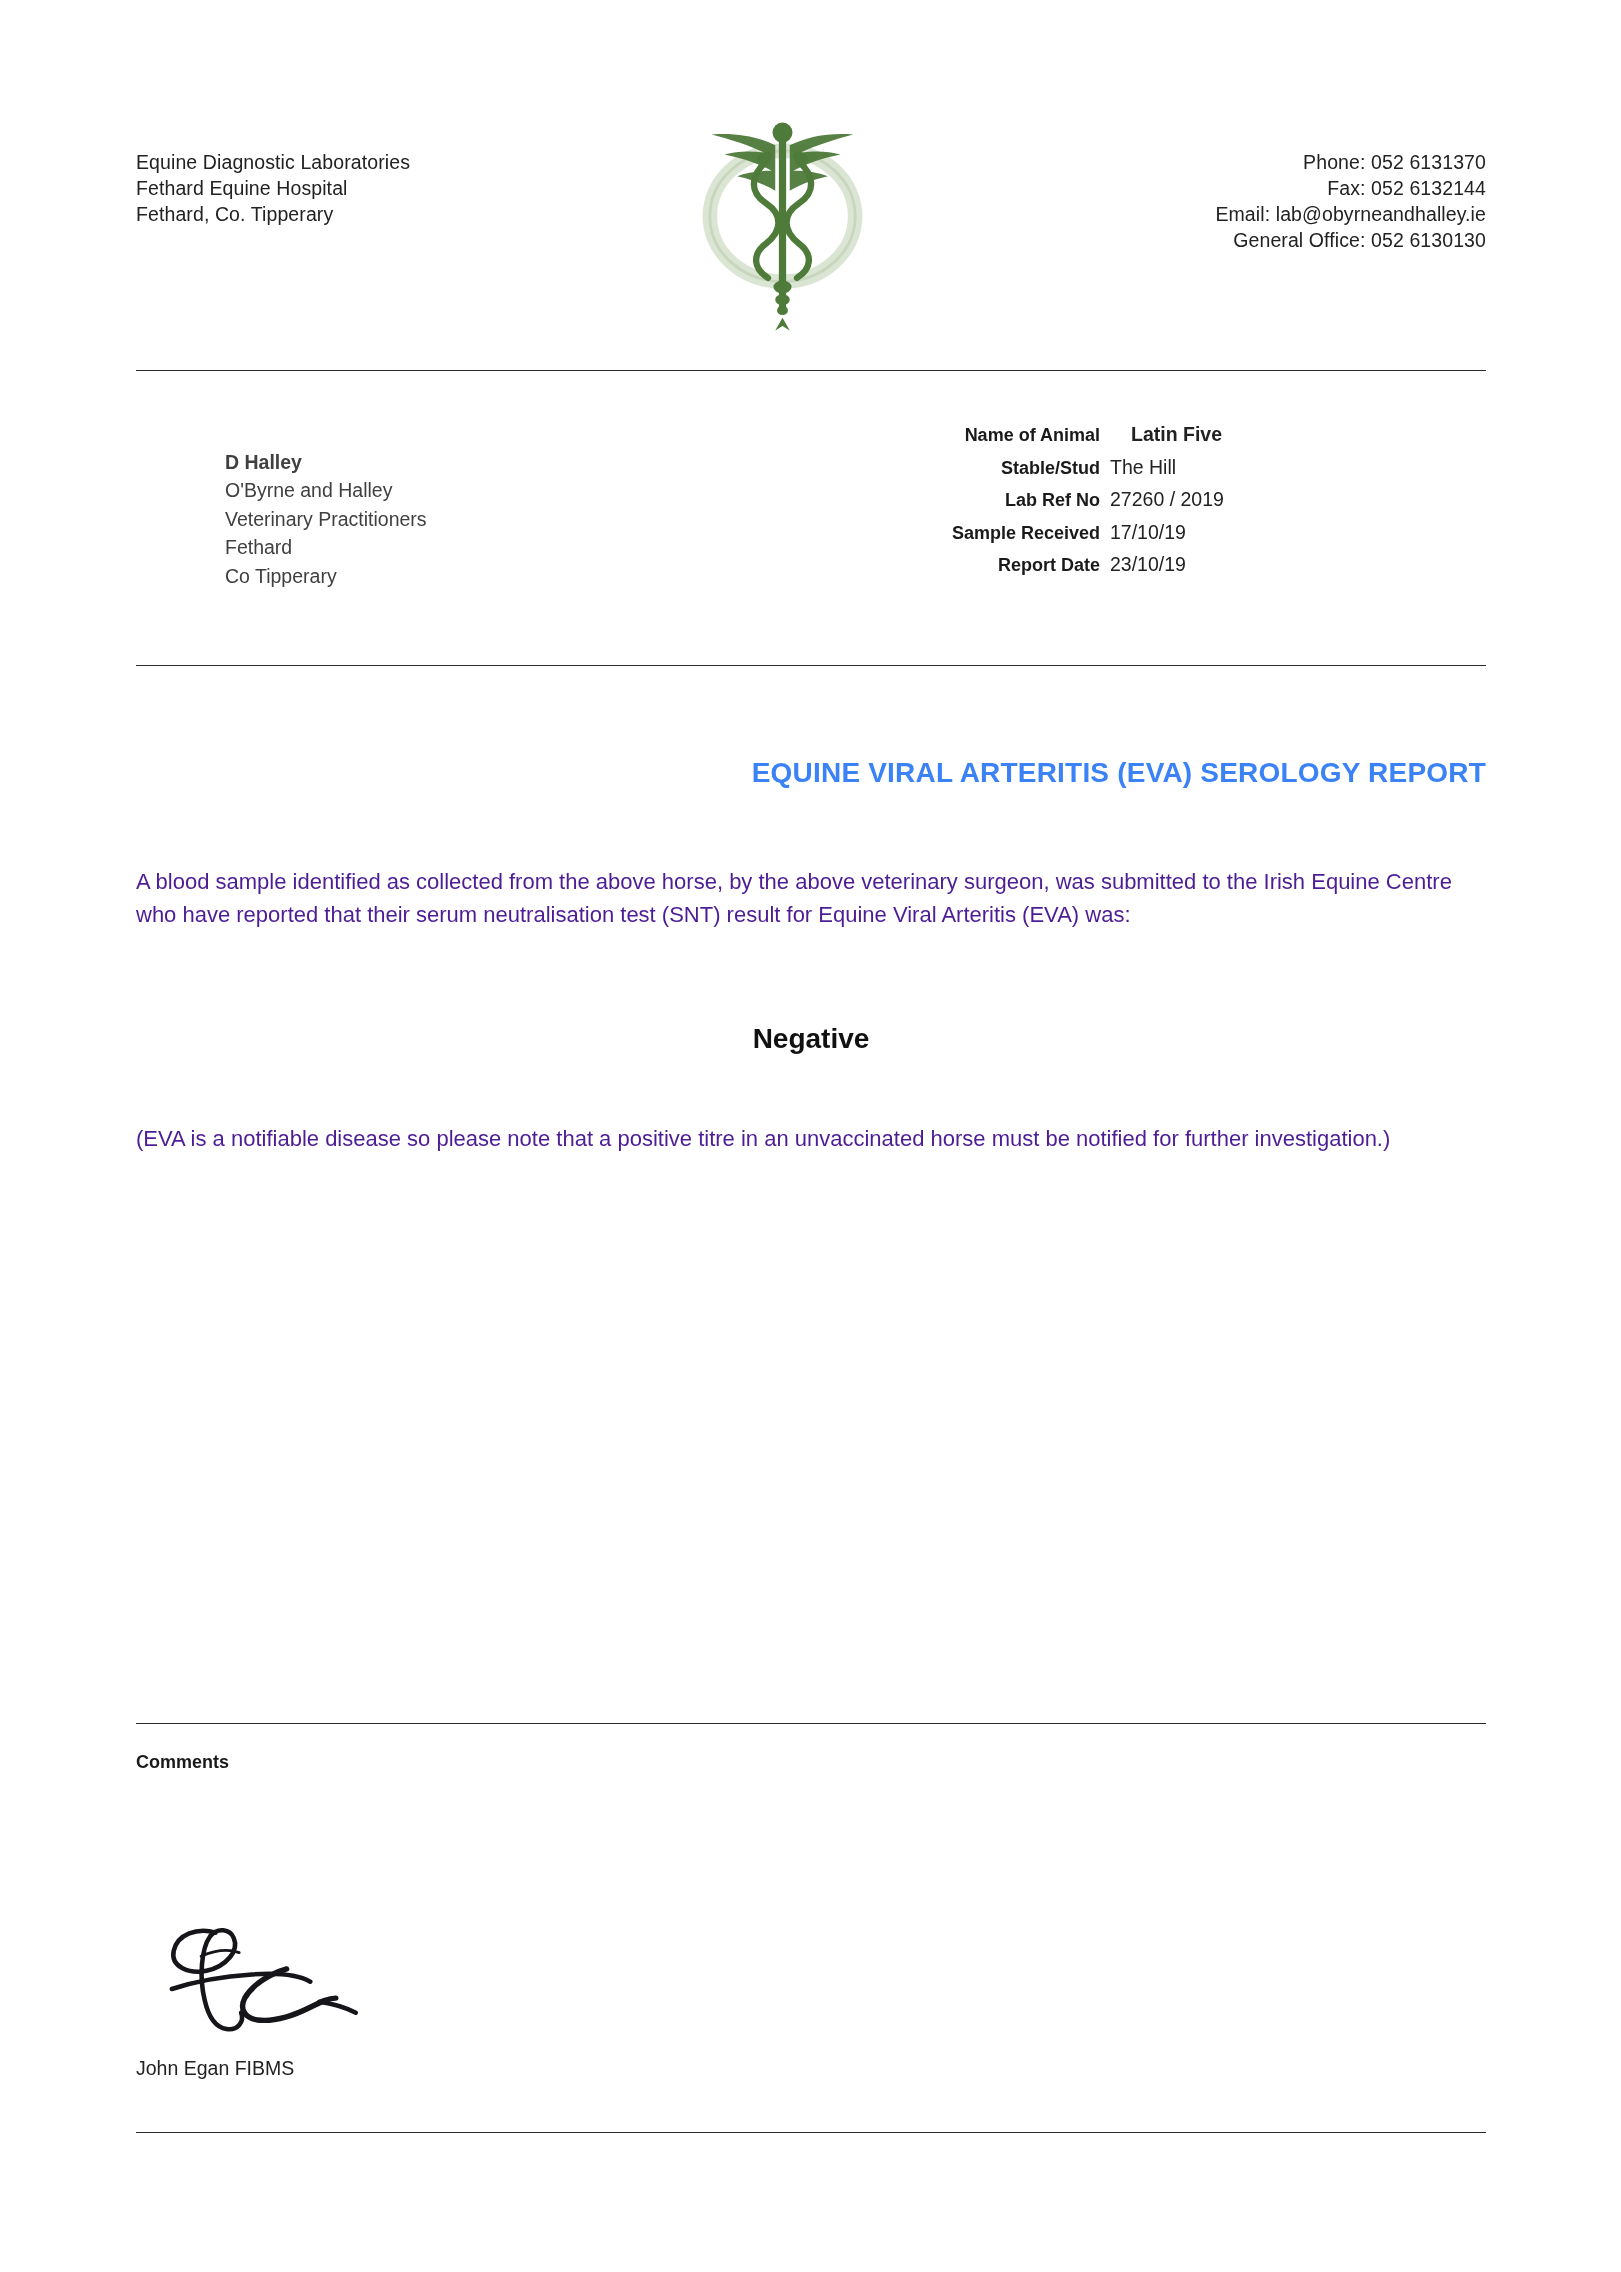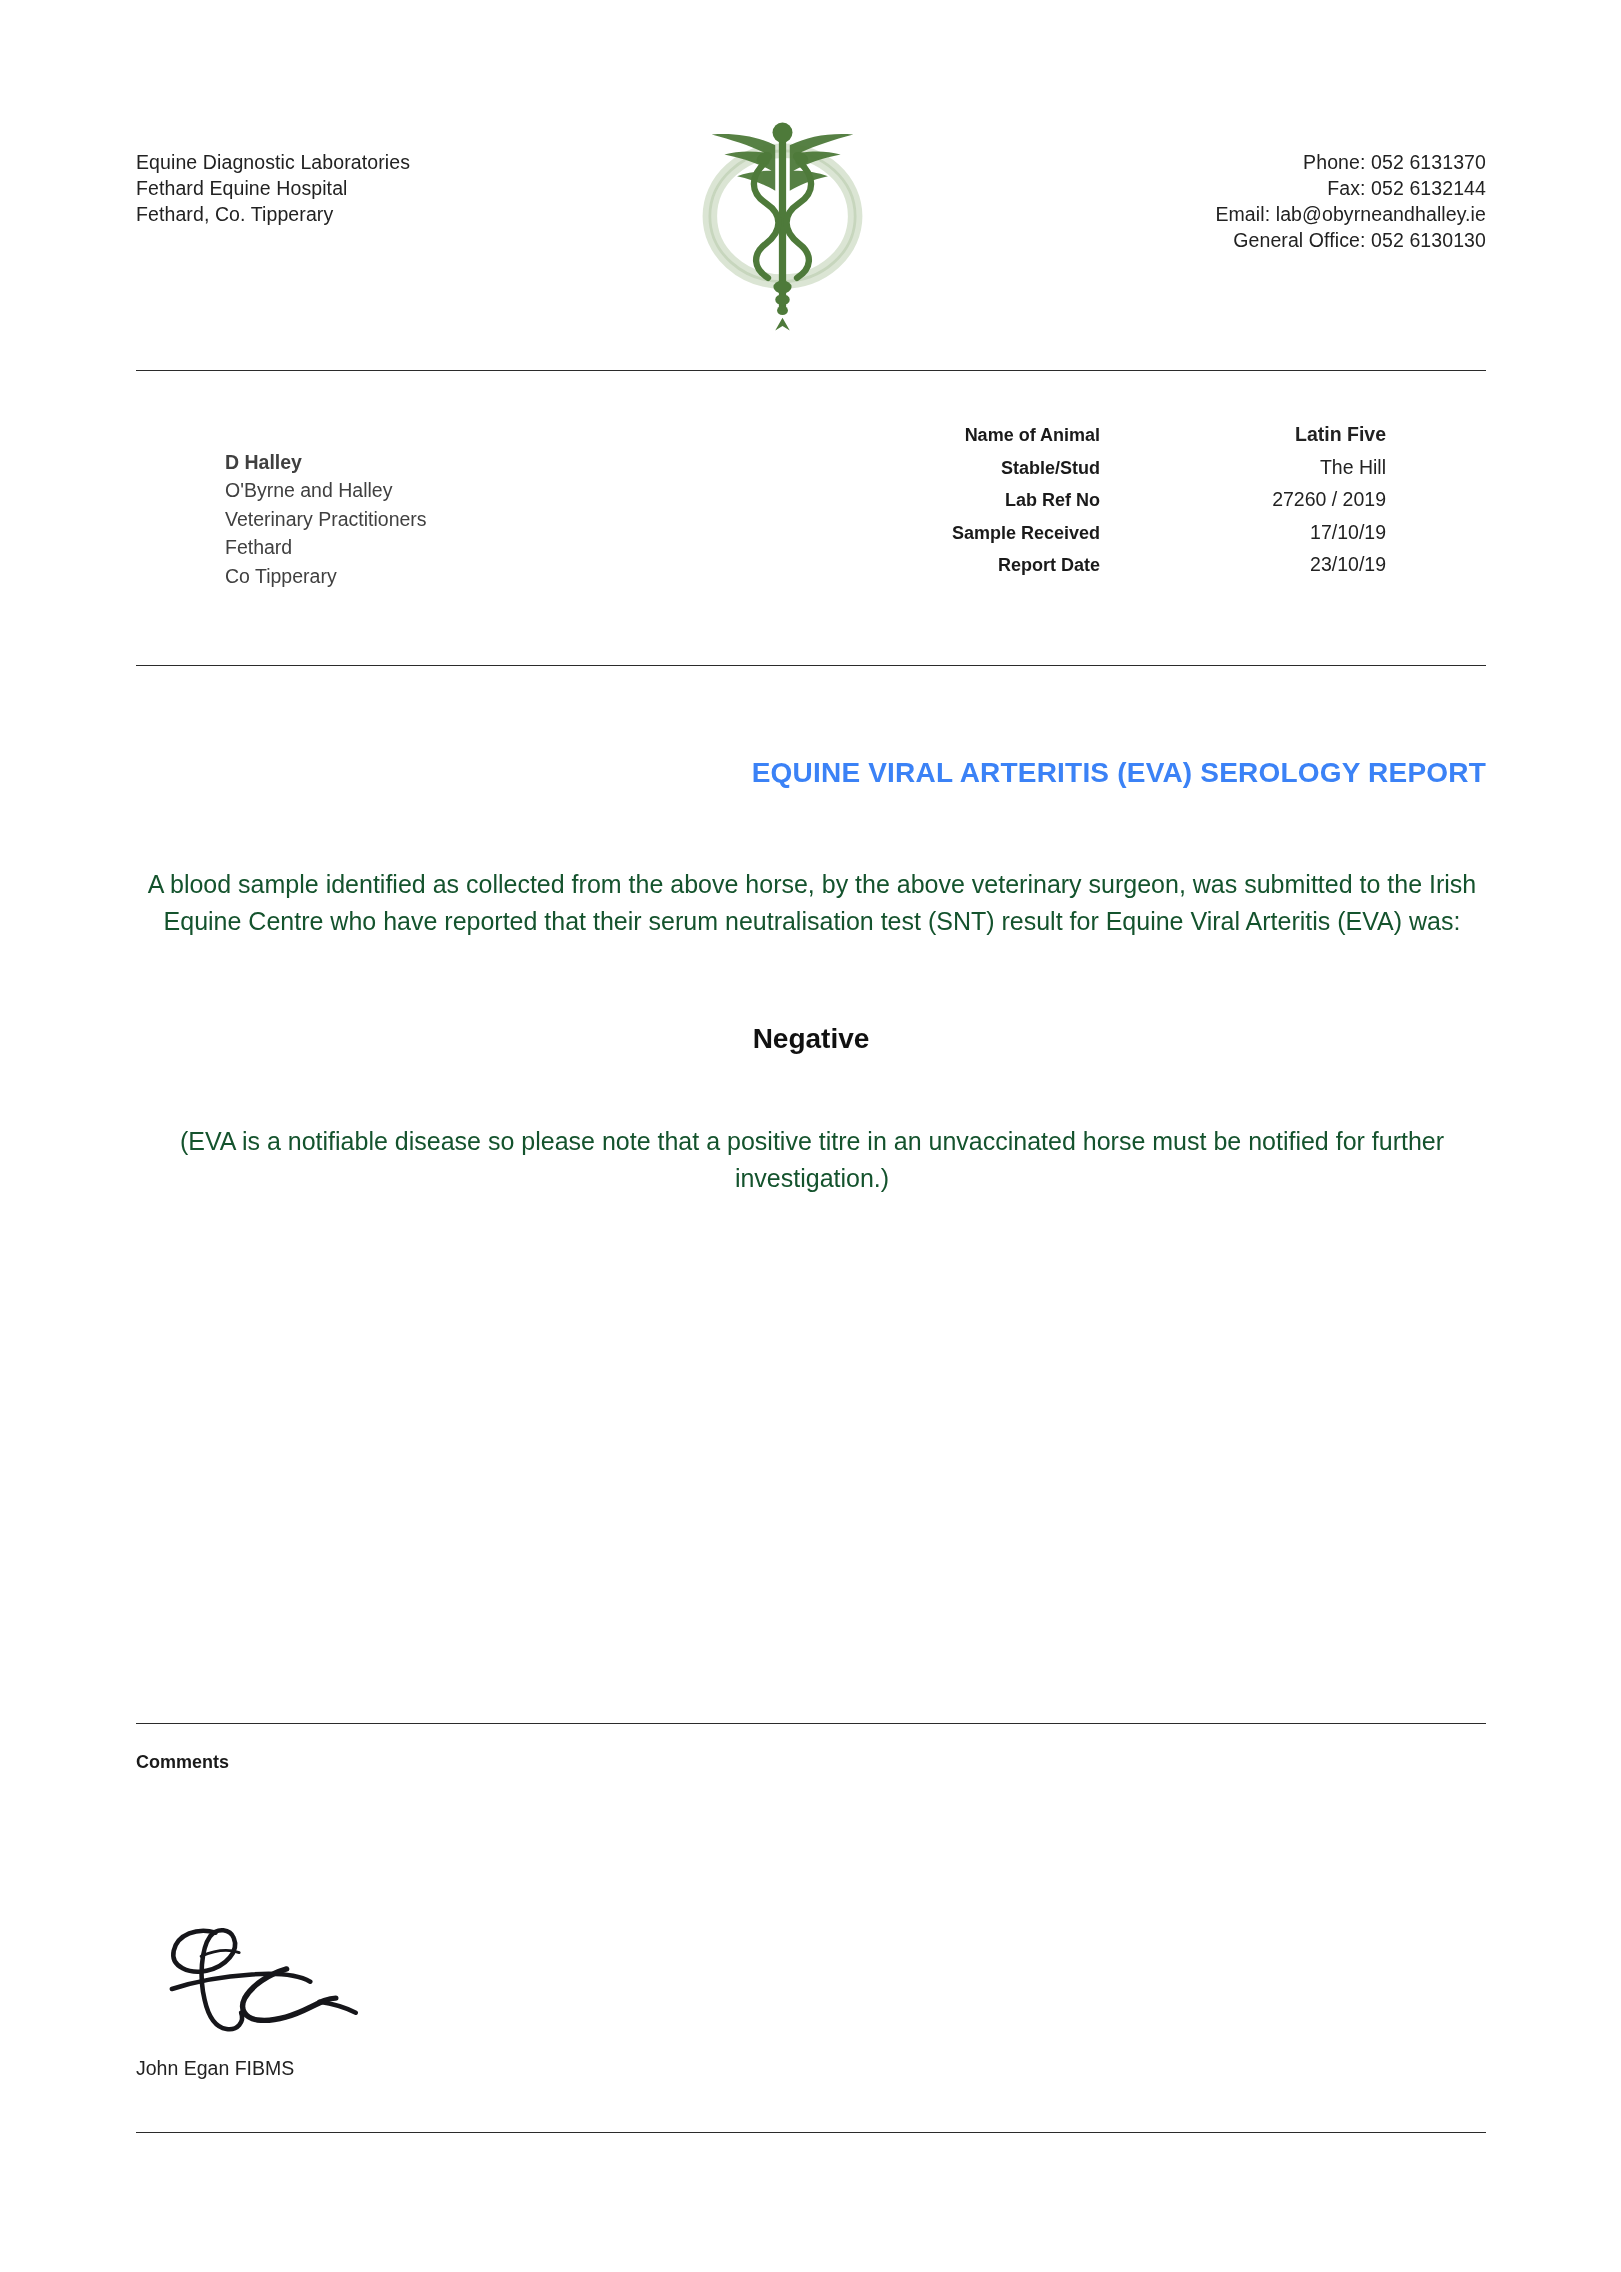--- a/index.html
+++ b/index.html
@@ -89,21 +89,20 @@
   .details {
     position: absolute;
     left: 841px;
     top: 423px;
     width: 545px;
   }
   .details-row {
     display: flex;
     align-items: baseline;
     margin-bottom: 9.5px;
-    justify-content: space-between;
   }
   .details-label {
     width: 259px;
     text-align: right;
     font-size: 18px;
     font-weight: bold;
     color: #1a1a1a;
     padding-right: 10px;
     white-space: nowrap;
   }
@@ -128,24 +127,23 @@
     font-weight: bold;
     color: #3b82f6;
     letter-spacing: 0.2px;
   }
 
   
   .para {
     position: absolute;
     left: 136px;
     width: 1352px;
-    font-size: 25px;
+    font-size: 22px;
     line-height: 1.48;
-    color: #14532d;
-    text-align: center;
+    color: #4c1d95;
   }
   .para-1 { top: 866px; }
   .result {
     position: absolute;
     left: 136px;
     top: 1023px;
     width: 1350px;
     text-align: center;
     font-size: 28px;
     font-weight: bold;

